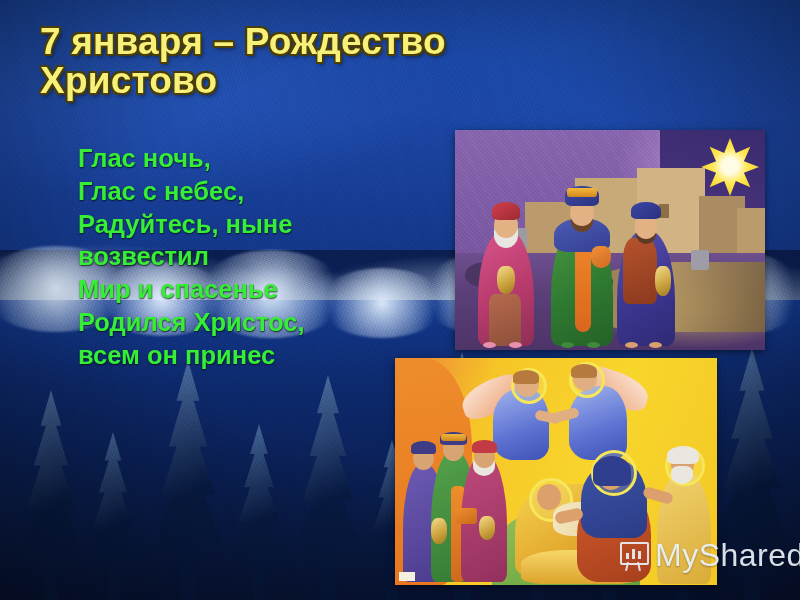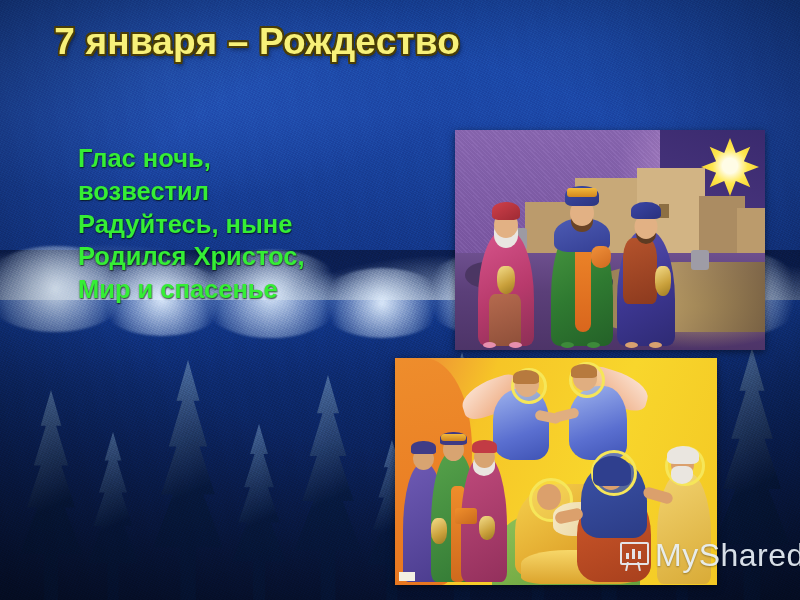--- a/index.html
+++ b/index.html
@@ -52,21 +52,21 @@
     background-image:
       repeating-linear-gradient(27deg, rgba(255,255,255,.16) 0 1px, rgba(0,0,0,.16) 1px 2px),
       repeating-linear-gradient(112deg, rgba(255,255,255,.12) 0 1px, rgba(0,0,0,.14) 1px 3px);
   }
   .vignette{position:absolute;inset:0;
     background:radial-gradient(ellipse 78% 72% at 50% 42%, rgba(0,0,0,0) 45%, rgba(0,0,0,.45));}
 
   
   #title{
     position:absolute;left:40px;top:22px;width:420px;
-    text-align:right;line-height:1.06;
+    text-align:left;line-height:1.06;
     font-size:37px;font-weight:bold;letter-spacing:.2px;
     color:#f7f179;
     text-shadow:
       -1.6px -1.6px 0 #4a3d05, 1.6px -1.6px 0 #4a3d05,
       -1.6px  1.6px 0 #4a3d05, 1.6px  1.6px 0 #4a3d05,
        0 -1.8px 0 #4a3d05, 0 1.8px 0 #4a3d05,
       -1.8px 0 0 #4a3d05, 1.8px 0 0 #4a3d05,
        2px 3px 4px rgba(0,0,0,.55);
   }
   #title .tl{display:block;white-space:nowrap;}
@@ -182,28 +182,31 @@
     <div class="frost" style="left:420px;top:252px;width:146px;height:84px;"></div>
     <div class="frost" style="left:540px;top:266px;width:130px;height:72px;"></div>
     <div class="frost" style="left:648px;top:250px;width:158px;height:88px;"></div>
 
     <div class="grain"></div>
     <div class="vignette"></div>
   </div>
 
   <div id="title">
     <span class="tl">7 января – Рождество</span>
+    <span class="tl">Христово</span>
   </div>
 
   <div id="verse">
     <span class="ln">Глас ночь,</span>
+    <span class="ln">Глас с небес,</span>
+    <span class="ln">Радуйтесь, ныне</span>
     <span class="ln">возвестил</span>
-    <span class="ln">Радуйтесь, ныне</span>
+    <span class="ln">Мир и спасенье</span>
     <span class="ln">Родился Христос,</span>
-    <span class="ln">Мир и спасенье</span>
+    <span class="ln">всем он принес</span>
   </div>
 
   <div class="pic" id="pic-magi">
     <div class="magi-sky"></div>
     <div class="magi-night"></div>
 
     <div class="star8"></div>
 
     <div class="bldg b2" style="left:70px; top:72px; width:54px;height:80px;"></div>
     <div class="bldg" style="left:120px;top:48px; width:72px;height:104px;"></div>

